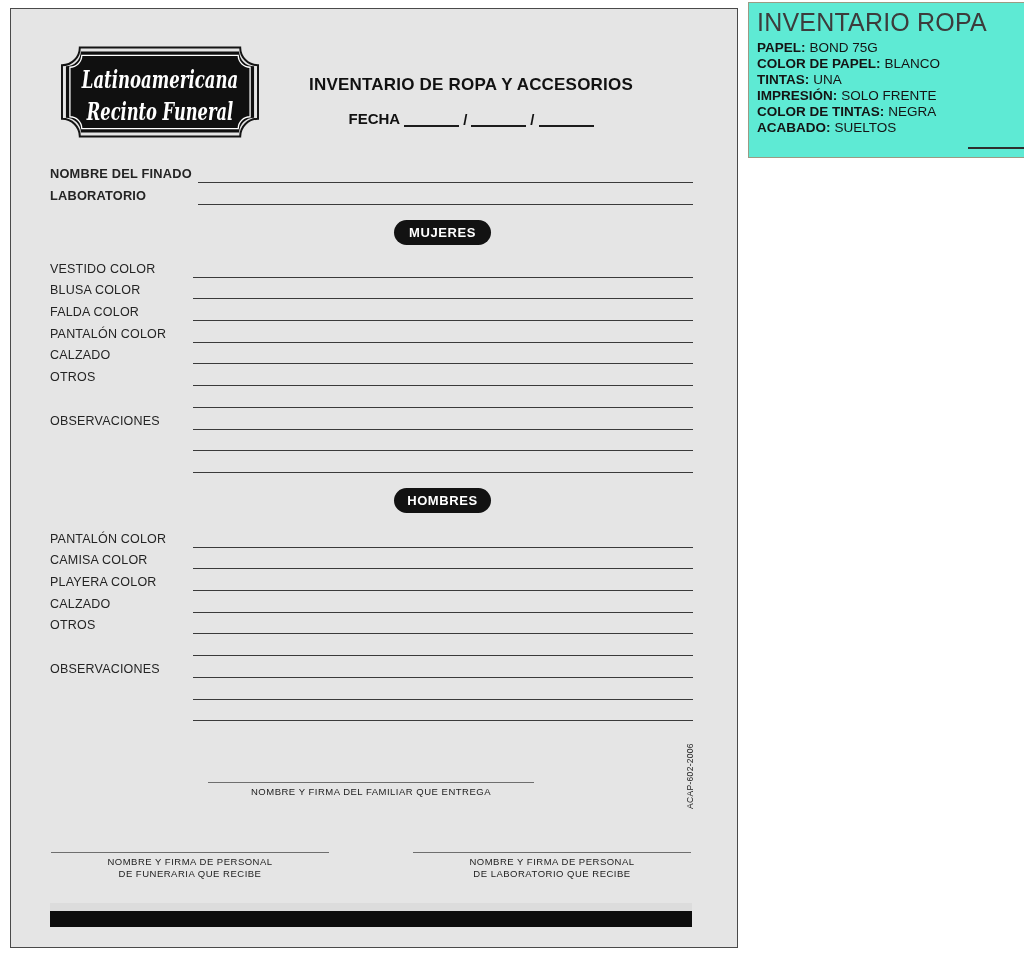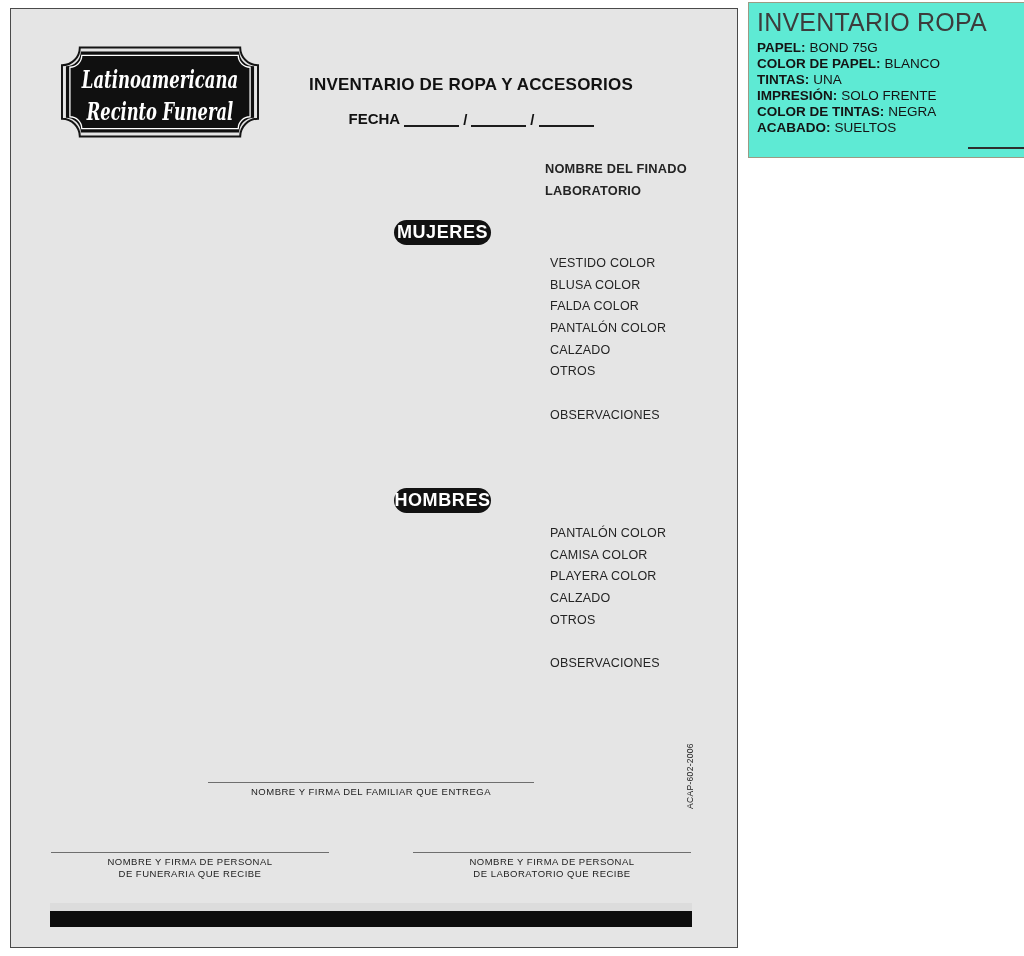--- a/index.html
+++ b/index.html
@@ -36,39 +36,39 @@
     display:flex; justify-content:center; align-items:flex-end; gap:4px;text-align:center;
   }
   .dateline .seg {
     display:inline-block; width:55px; height:13px;
     border-bottom:2px solid #1c1c1c;
   }
   .dateline .sep { transform:translateY(1px); }
 
   
   .rows { position:absolute; left:39px; width:643px; }
-  .frow { height:21.7px; display:flex; align-items:flex-end;flex-direction:column; }
+  .frow { height:21.7px; display:flex; align-items:flex-end; }
   .frow .lbl {
     width:143px; font-size:12.5px; color:#242424;
     letter-spacing:0.2px; padding-bottom:2px; white-space:nowrap;
   }
   .frow .line { flex:1; height:100%; border-bottom:1.3px solid #3a3a3a; }
   .toprows { top:152px; }
   .toprows .frow { height:22px; }
   .toprows .lbl { width:148px; font-weight:bold; font-size:12.8px; }
   .mujeres-rows { top:247px; }
   .hombres-rows { top:517px; }
 
   
   .pill {
     position:absolute; left:383px; width:97px; height:25px;
     background:#121212; color:#ffffff;
     border-radius:13px;
     display:flex; align-items:center; justify-content:center;
-    font-size:18px; font-weight:bold; letter-spacing:0.6px;
+    font-size:13px; font-weight:bold; letter-spacing:0.6px;
   }
   .pill-mujeres { top:211px; }
   .pill-hombres { top:479px; }
 
   
   .sig-familiar { position:absolute; left:197px; top:752px; width:326px; text-align:center; }
   .sigline { border-bottom:1.6px solid #6e6e6e; height:22px; }
   .sigcap {
     margin-top:3px; font-size:9.5px; letter-spacing:0.5px; color:#1c1c1c;
     line-height:12px; white-space:nowrap;

